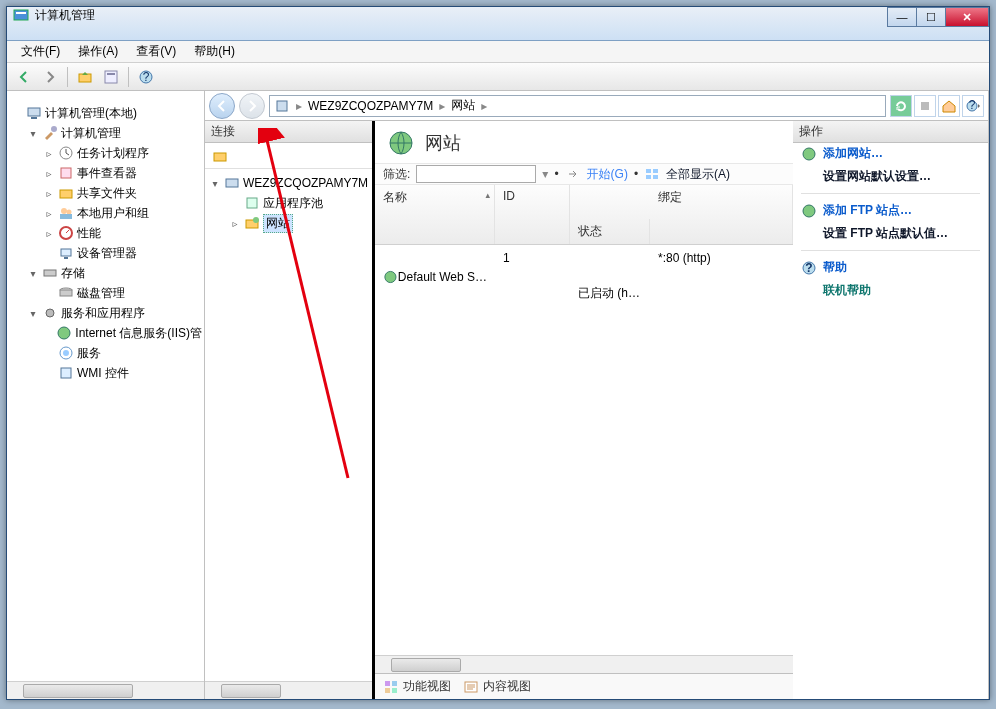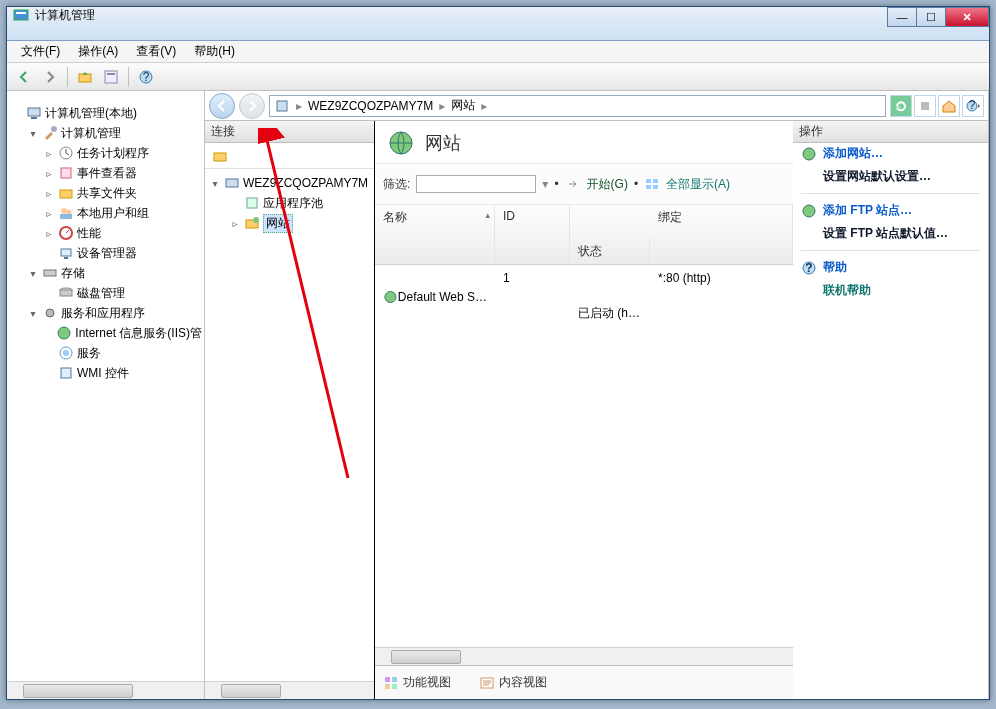--- a/index.html
+++ b/index.html
@@ -37,45 +37,45 @@
 .addrbar { height:30px; border-bottom:1px solid #c0c0c0; display:flex; align-items:center; padding:0 4px; gap:4px; background:#fff; }
 .nav-btn { width:26px; height:26px; border-radius:50%; border:1px solid #8aa6c8; background:linear-gradient(#dfeefd,#b9d3ee); display:flex; align-items:center; justify-content:center; cursor:pointer; }
 .nav-btn.disabled { filter:grayscale(.6); opacity:.6; }
 .addr-box { flex:1; height:22px; border:1px solid #9ab; background:#fff; display:flex; align-items:center; padding:0 4px; gap:6px; }
 .addr-sep { color:#888; }
 .addr-right { display:flex; gap:2px; }
 .addr-right .tbtn { border:1px solid #c0d4ea; }
 
 .mid-body { flex:1; display:flex; overflow:hidden; }
 
-.conn-pane { width:170px; border-right:1px solid #000000; display:flex; flex-direction:column; }
+.conn-pane { width:170px; border-right:3px solid #000000; display:flex; flex-direction:column; }
 .pane-head { height:22px; background:linear-gradient(#f4f4f4,#e0e0e0); border-bottom:1px solid #c0c0c0; padding:0 6px; display:flex; align-items:center; font-weight:normal; color:#333; }
 .conn-tools { height:26px; border-bottom:1px solid #e0e0e0; display:flex; align-items:center; padding:0 4px; gap:4px; }
 .conn-tree { flex:1; padding:4px 2px; overflow:auto; }
 .conn-row { display:flex; align-items:center; height:20px; cursor:pointer; white-space:nowrap; }
 .conn-row.sel .lbl { background:#cde4ff; border:1px dotted #5a8; padding:0 2px; }
 .ci1 { padding-left:2px; }
 .ci2 { padding-left:22px; }
 .ci3 { padding-left:22px; }
 
 .content-pane { flex:1; display:flex; flex-direction:column; background:#fff; }
 .content-title { display:flex; align-items:center; gap:10px; padding:8px 12px 6px; }
 .content-title h1 { font-size:18px; font-weight:normal; color:#333; }
-.filterbar { height:42px; border-top:1px solid #e8e8e8; border-bottom:1px solid #e8e8e8; display:flex; align-items:center; padding:0 8px; gap:6px; background:#fcfcfc; color:#333; }
+.filterbar { height:22px; border-top:1px solid #e8e8e8; border-bottom:1px solid #e8e8e8; display:flex; align-items:center; padding:0 8px; gap:6px; background:#fcfcfc; color:#333; }
 .filterbar input { width:120px; height:18px; border:1px solid #aaa; }
-.filterbar .flink { color:#0f766e; cursor:pointer; }
-.filterbar .flink.dis { color:#14532d; }
+.filterbar .flink { color:#0f172a; cursor:pointer; }
+.filterbar .flink.dis { color:#3b82f6; }
 .grid { flex:1; overflow:auto; }
 .grid-head { display:flex; background:linear-gradient(#fdfdfd,#ececec); border-bottom:1px solid #d0d0d0; }
 .gh { padding:4px 8px; border-right:1px solid #e3e3e3; color:#333; position:relative; }
 .gh.sort::after { content:"▴"; font-size:9px; position:absolute; right:4px; top:5px; color:#777; }
 .col-name{width:120px;} .col-id{width:75px;} .col-status{width:80px;margin-top:34px;} .col-bind{flex:1;}
 .grid-row { display:flex; padding:4px 0; }
 .gc { padding:2px 8px; white-space:nowrap; overflow:hidden; text-overflow:ellipsis; }
-.bottom-views { height:34px; border-top:1px solid #c0c0c0; display:flex; align-items:center; padding:0 8px; gap:28px; background:#f9f9f9; }
+.bottom-views { height:26px; border-top:1px solid #c0c0c0; display:flex; align-items:center; padding:0 8px; gap:12px; background:#f9f9f9; }
 .view-tab { display:flex; align-items:center; gap:4px; cursor:pointer; color:#333; }
 
 
 .right-pane { width:195px; display:flex; flex-direction:column; }
 .actions-body { flex:1; padding:2px 8px; display:flex; flex-direction:column; gap:6px;font-weight:bold; }
 .act-link { color:#0a5bcc; cursor:pointer; display:flex; align-items:center; gap:6px; }
 .act-sub  { color:#0f172a; cursor:pointer; padding-left:22px; }
 .act-divider { height:1px; background:#e0e0e0; margin:2px 0; }
 .act-plain { color:#0f766e; cursor:pointer; padding-left:22px; }
 

